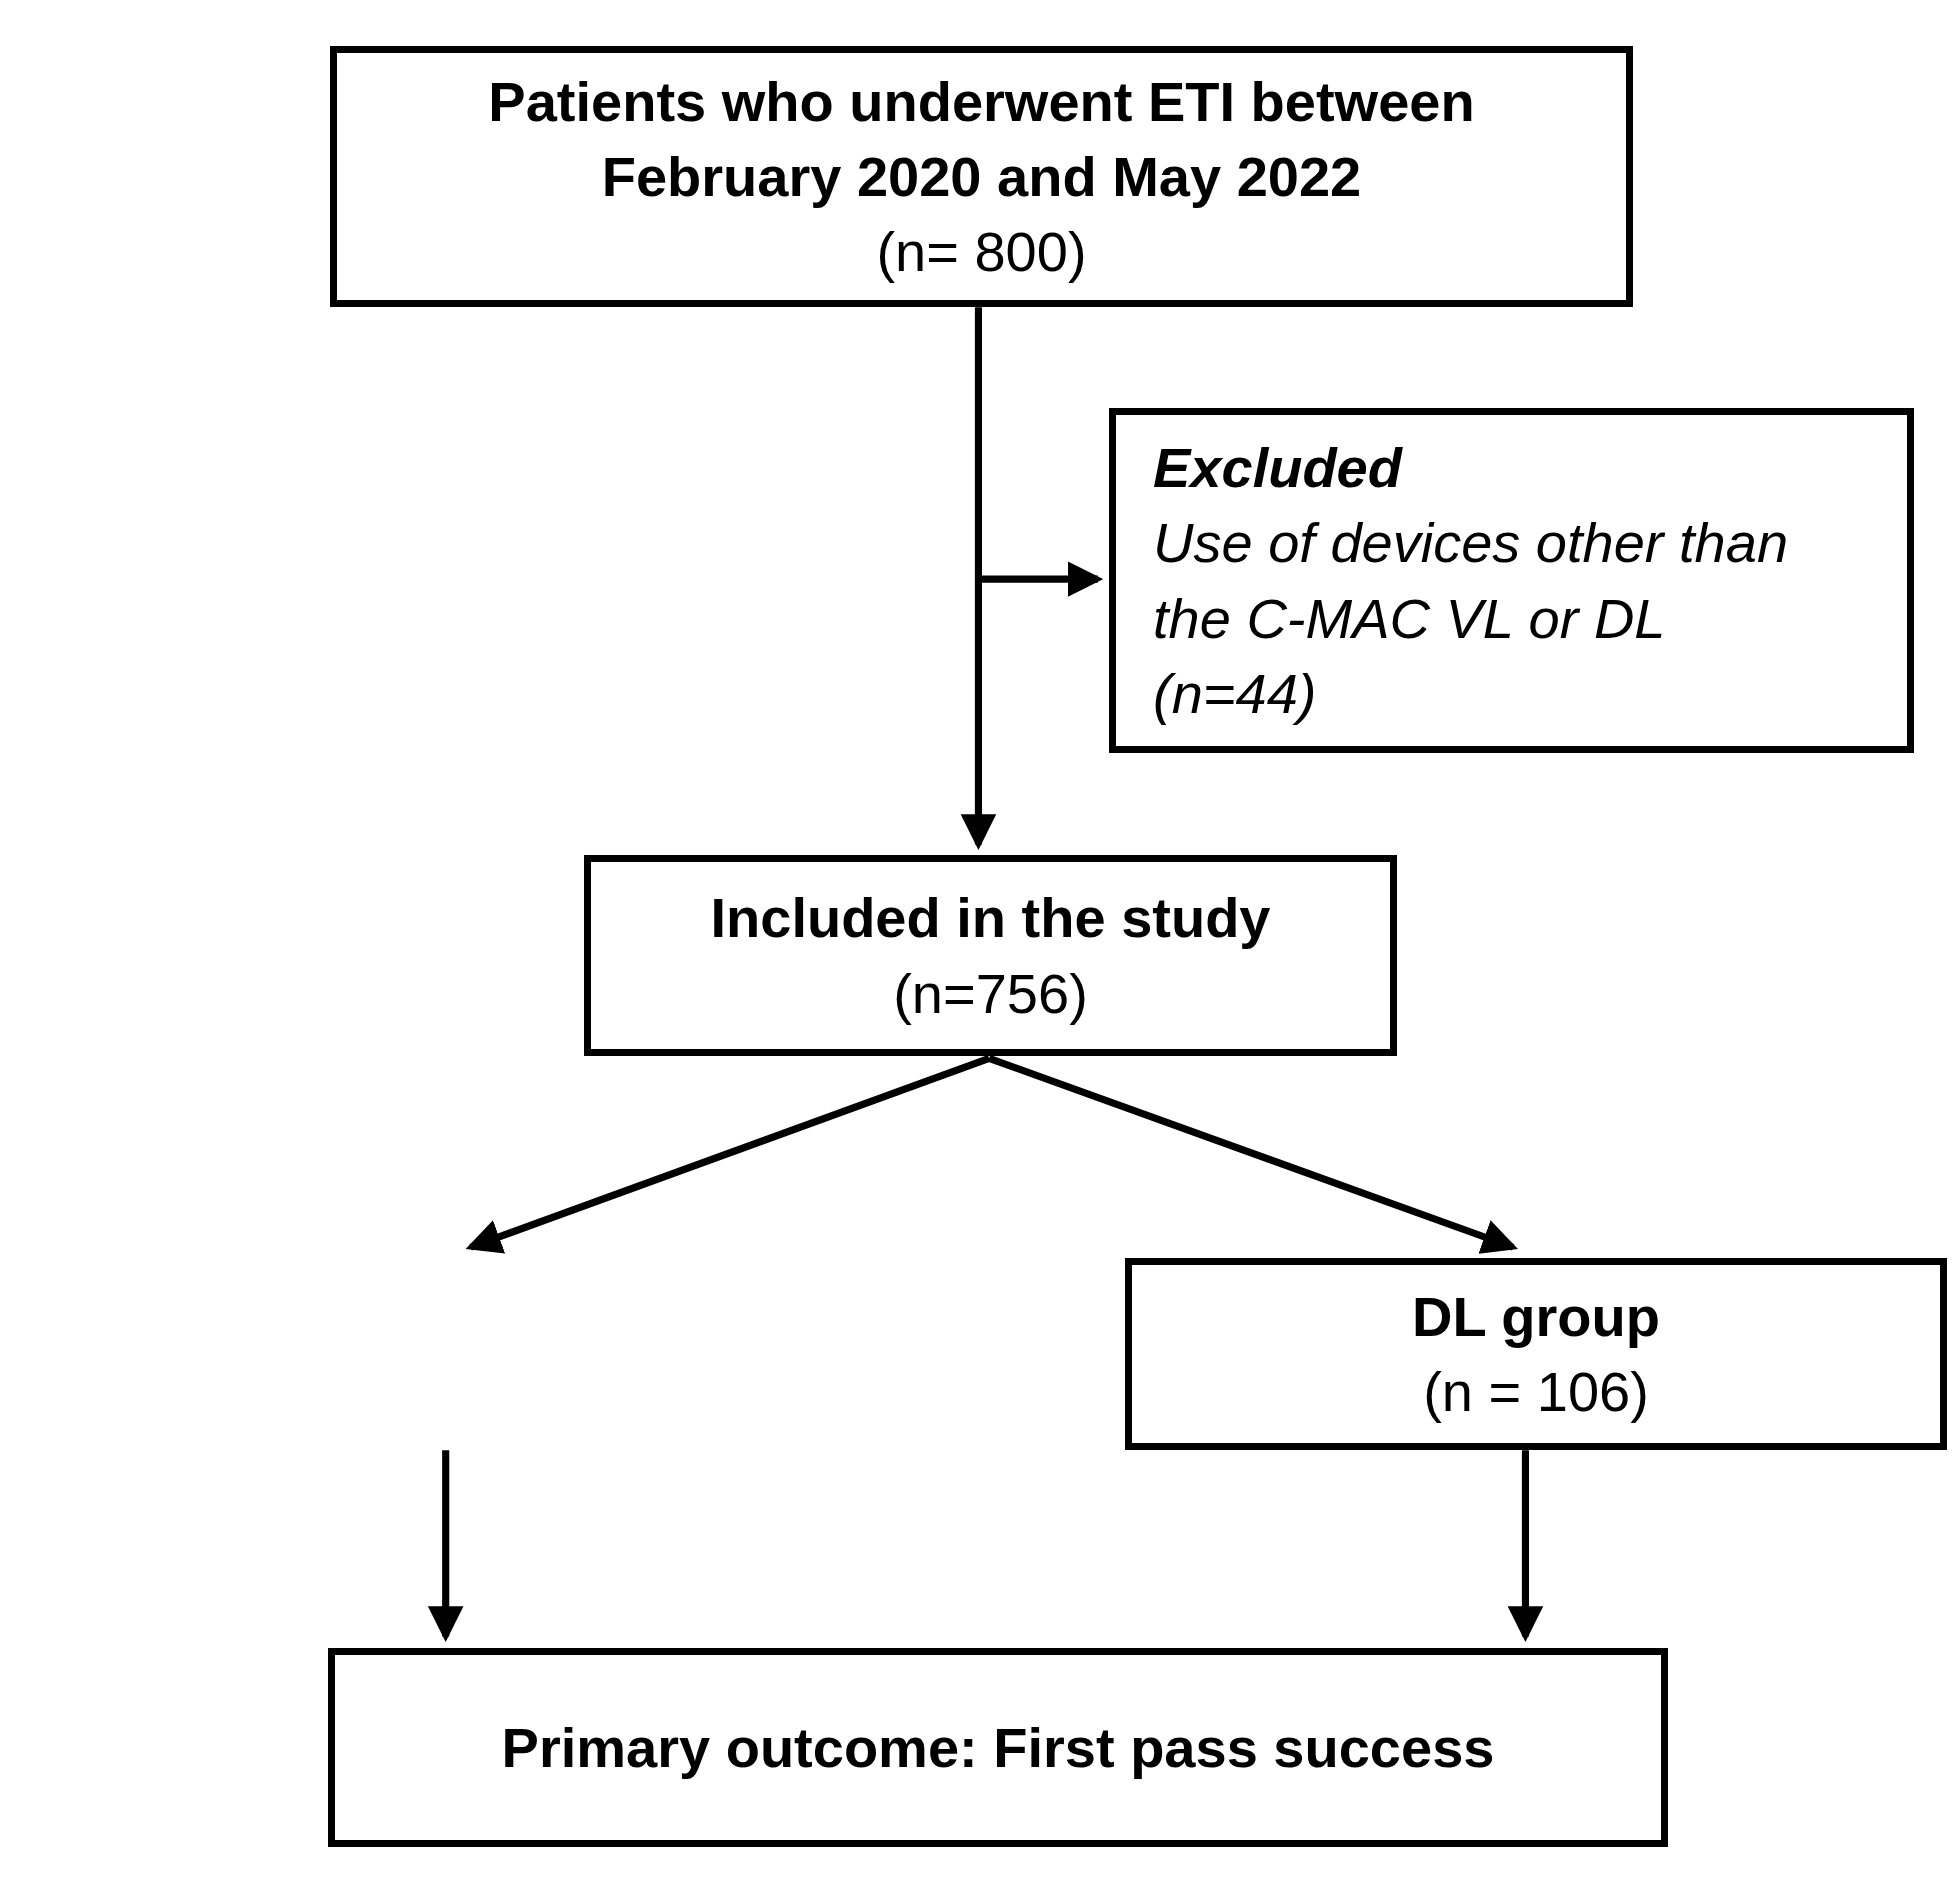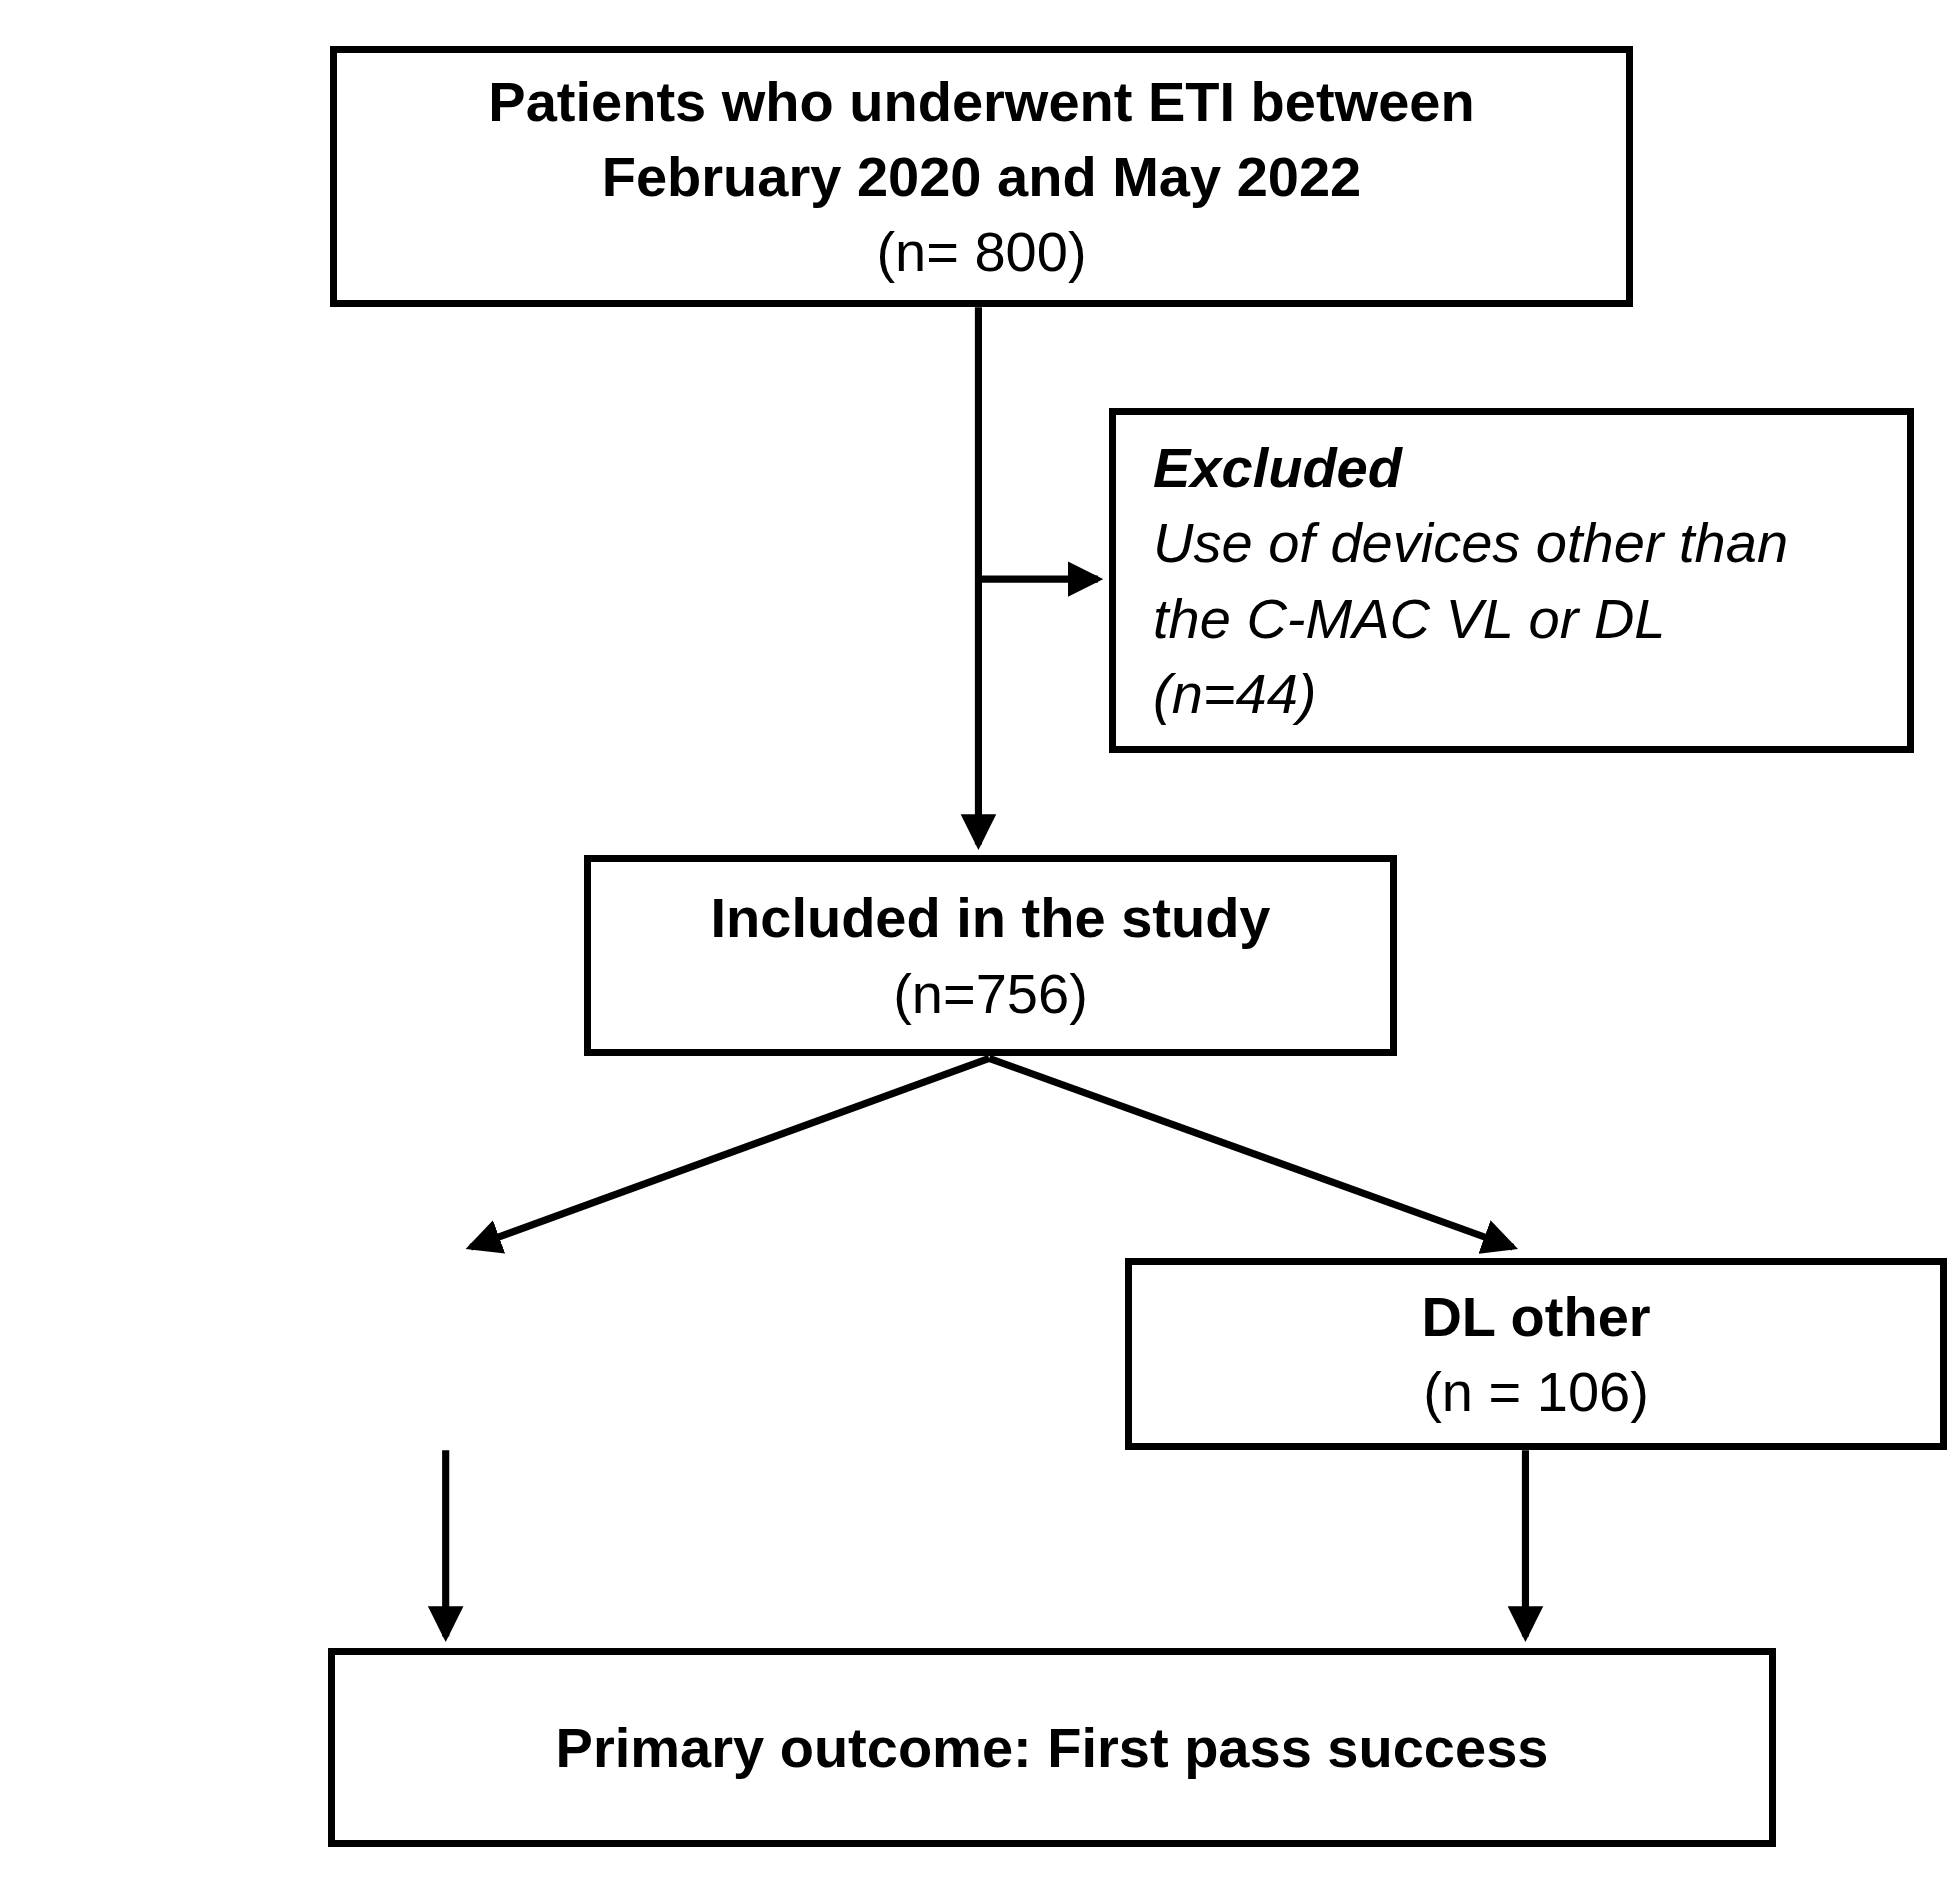--- a/index.html
+++ b/index.html
@@ -42,21 +42,21 @@
   }
   .box span { display: block; white-space: nowrap; }
   .bold { font-weight: bold; }
 
   .box-enrollment { left: 330px;  top: 46px;   width: 1303px; height: 261px; }
   .box-excluded   { left: 1109px; top: 408px;  width: 805px;  height: 345px;
                     align-items: flex-start; text-align: left; padding-left: 37px; font-style: italic; }
   .box-included   { left: 584px;  top: 855px;  width: 813px;  height: 201px; }
   .box-cmac       { left: 31px;   top: 1258px; width: 829px;  height: 192px; }
   .box-dl         { left: 1125px; top: 1258px; width: 822px;  height: 192px; }
-  .box-outcome    { left: 328px;  top: 1648px; width: 1448px; height: 199px; }
+  .box-outcome    { left: 328px;  top: 1648px; width: 1340px; height: 199px; }
 </style>
 </head>
 <body>
 
 <div class="canvas">
 
   <svg class="connectors" viewBox="0 0 2195 2108" xmlns="http://www.w3.org/2000/svg">
     <defs>
       <marker id="arrow" viewBox="0 0 10 10" refX="8.5" refY="5" markerWidth="5" markerHeight="5" orient="auto">
         <path d="M 0 0 L 10 5 L 0 10 z" fill="#000000"></path>
@@ -89,21 +89,21 @@
     <span>(n=44)</span>
   </div>
 
   <div class="box box-included">
     <span class="bold">Included in the study</span>
     <span>(n=756)</span>
   </div>
 
 
   <div class="box box-dl">
-    <span class="bold">DL other</span>
+    <span class="bold">DL group</span>
     <span>(n = 106)</span>
   </div>
 
   <div class="box box-outcome">
     <span class="bold">Primary outcome: First pass success</span>
   </div>
 
 </div>
 
 

